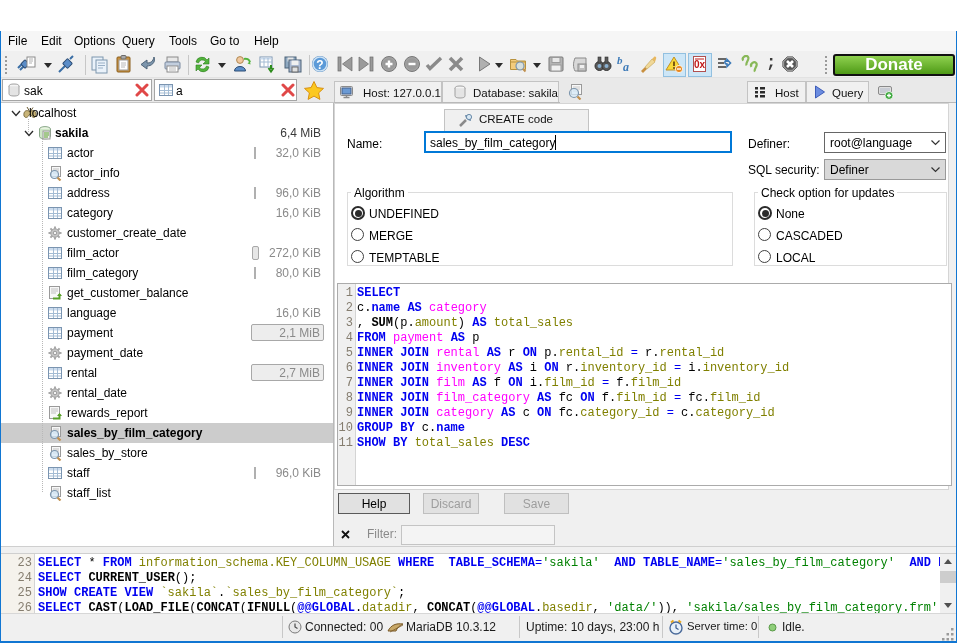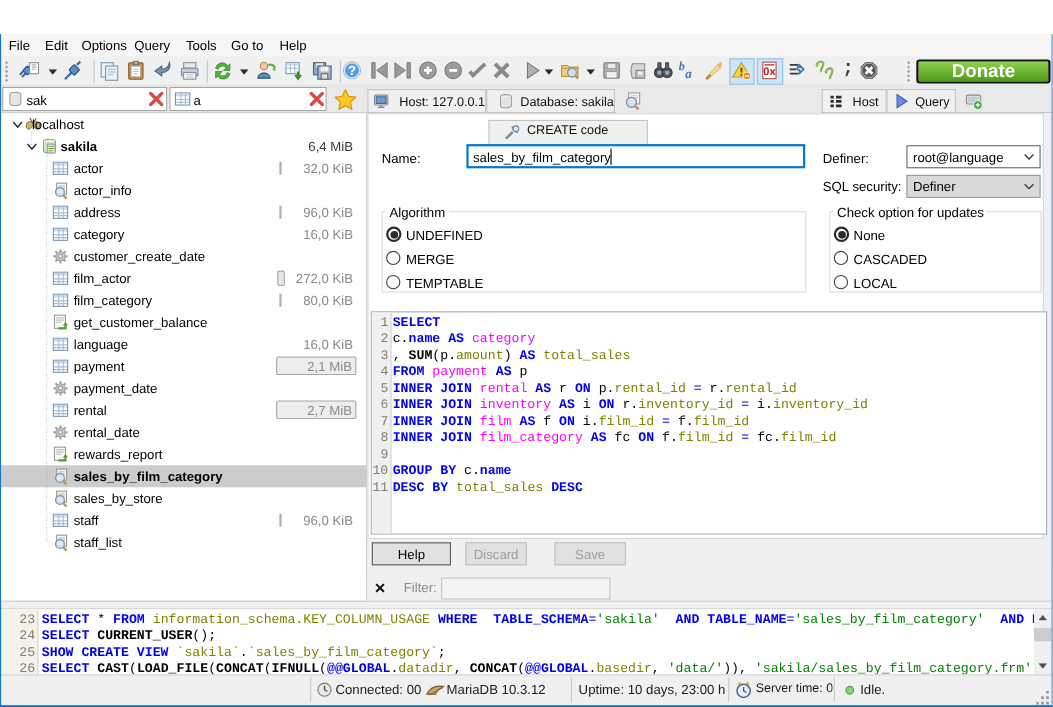--- a/index.html
+++ b/index.html
@@ -577,24 +577,25 @@
       <div class="cl" style="top:47px"><span class="kw">FROM</span> <span class="tbl">payment</span> <span class="kw">AS</span> p</div>
   <div class="ln" style="top:62px">5</div>
       <div class="cl" style="top:62px"><span class="kw">INNER JOIN</span> <span class="tbl">rental</span> <span class="kw">AS</span> r <span class="kw">ON</span> p.<span class="idn">rental_id</span> <span class="sym">=</span> r.<span class="idn">rental_id</span></div>
   <div class="ln" style="top:77px">6</div>
       <div class="cl" style="top:77px"><span class="kw">INNER JOIN</span> <span class="tbl">inventory</span> <span class="kw">AS</span> i <span class="kw">ON</span> r.<span class="idn">inventory_id</span> <span class="sym">=</span> i.<span class="idn">inventory_id</span></div>
   <div class="ln" style="top:92px">7</div>
       <div class="cl" style="top:92px"><span class="kw">INNER JOIN</span> <span class="tbl">film</span> <span class="kw">AS</span> f <span class="kw">ON</span> i.<span class="idn">film_id</span> <span class="sym">=</span> f.<span class="idn">film_id</span></div>
   <div class="ln" style="top:107px">8</div>
       <div class="cl" style="top:107px"><span class="kw">INNER JOIN</span> <span class="tbl">film_category</span> <span class="kw">AS</span> fc <span class="kw">ON</span> f.<span class="idn">film_id</span> <span class="sym">=</span> fc.<span class="idn">film_id</span></div>
   <div class="ln" style="top:122px">9</div>
+      <div class="cl" style="top:122px"><span class="kw">INNER JOIN</span> <span class="tbl">category</span> <span class="kw">AS</span> c <span class="kw">ON</span> fc.<span class="idn">category_id</span> <span class="sym">=</span> c.<span class="idn">category_id</span></div>
   <div class="ln" style="top:137px">10</div>
       <div class="cl" style="top:137px"><span class="kw">GROUP BY</span> c.<span class="kw">name</span></div>
   <div class="ln" style="top:152px">11</div>
-      <div class="cl" style="top:152px"><span class="kw">DESC BY</span> <span class="idn">total_sales</span> <span class="kw">DESC</span></div>
+      <div class="cl" style="top:152px"><span class="kw">SHOW BY</span> <span class="idn">total_sales</span> <span class="kw">DESC</span></div>
 </div>
 
 <div class="btn" style="left:338px;top:493px;width:72px;border:1px solid #5a5a5a;color:#000">Help</div>
 <div class="btn" style="left:423px;top:493px;width:56px;border:1px solid #bfbfbf;color:#9d9d9d">Discard</div>
 <div class="btn" style="left:504px;top:493px;width:65px;border:1px solid #bfbfbf;color:#9d9d9d">Save</div>
 
 <div class="abs" id="fbar"></div>
 <svg class="abs" style="left:341px;top:530px" width="9" height="9">
       <path d="M1 1 L8 8 M8 1 L1 8" stroke="#111" stroke-width="1.8"></path>
     </svg>

